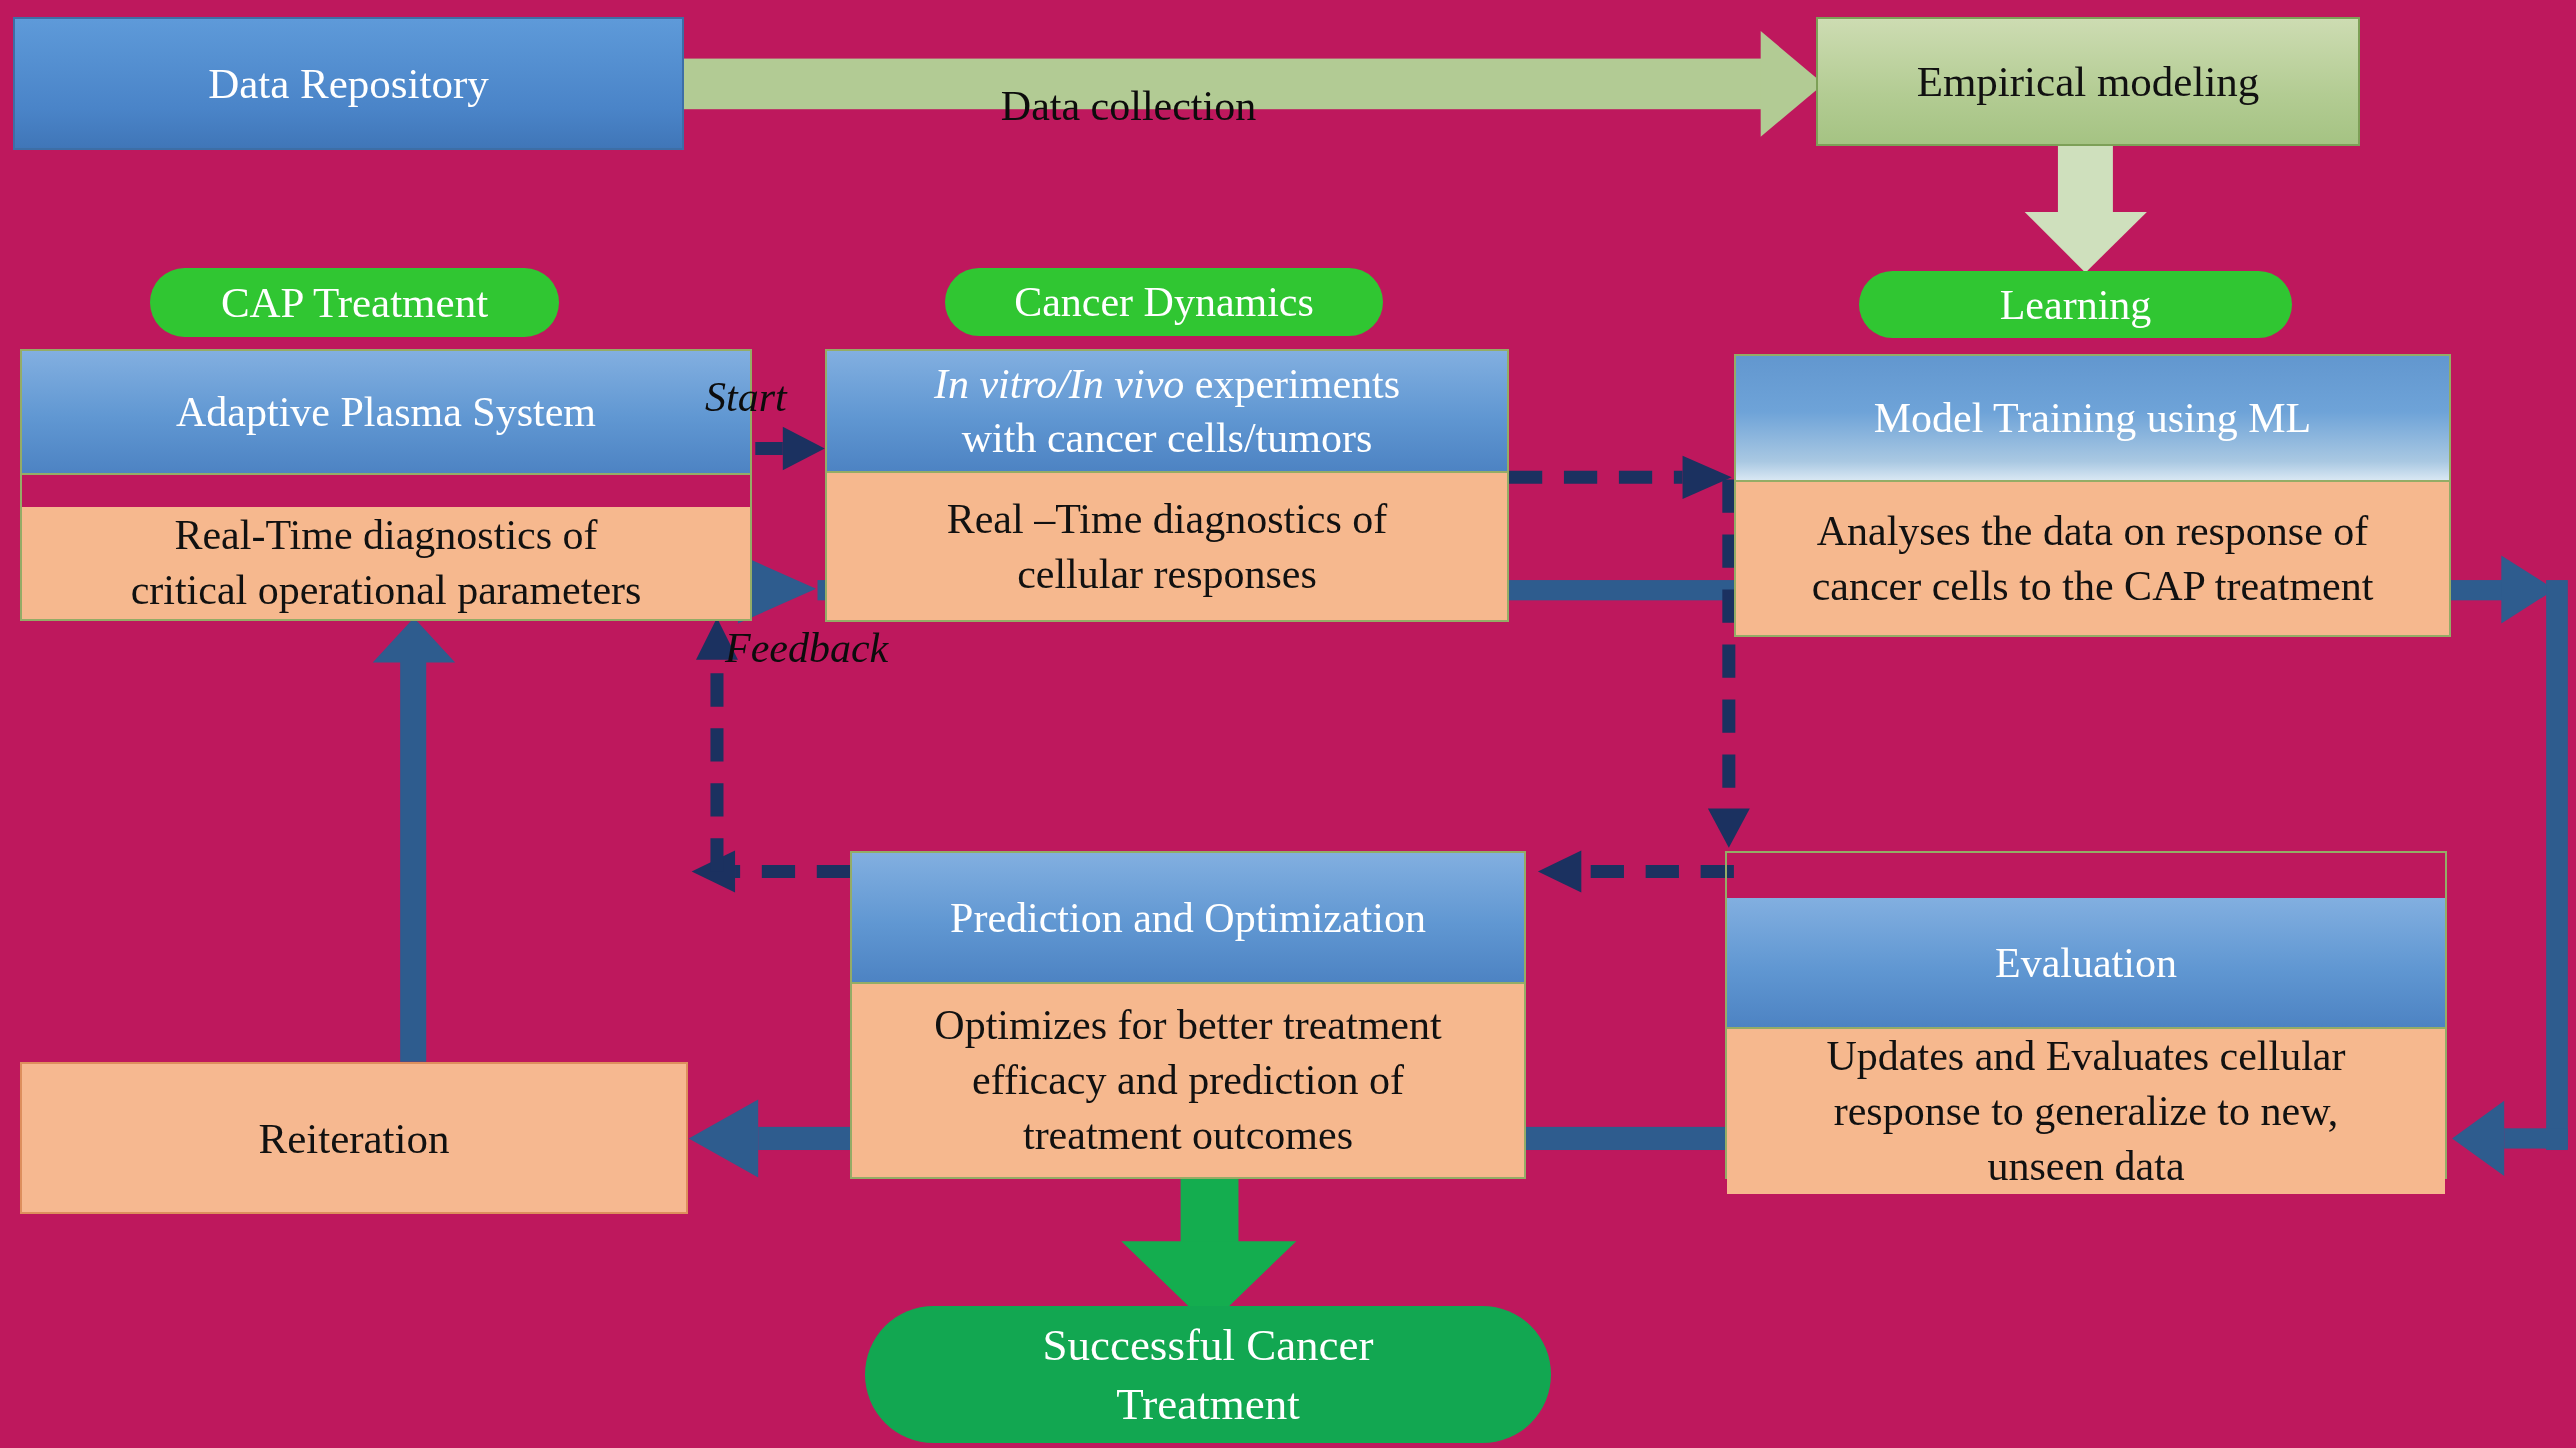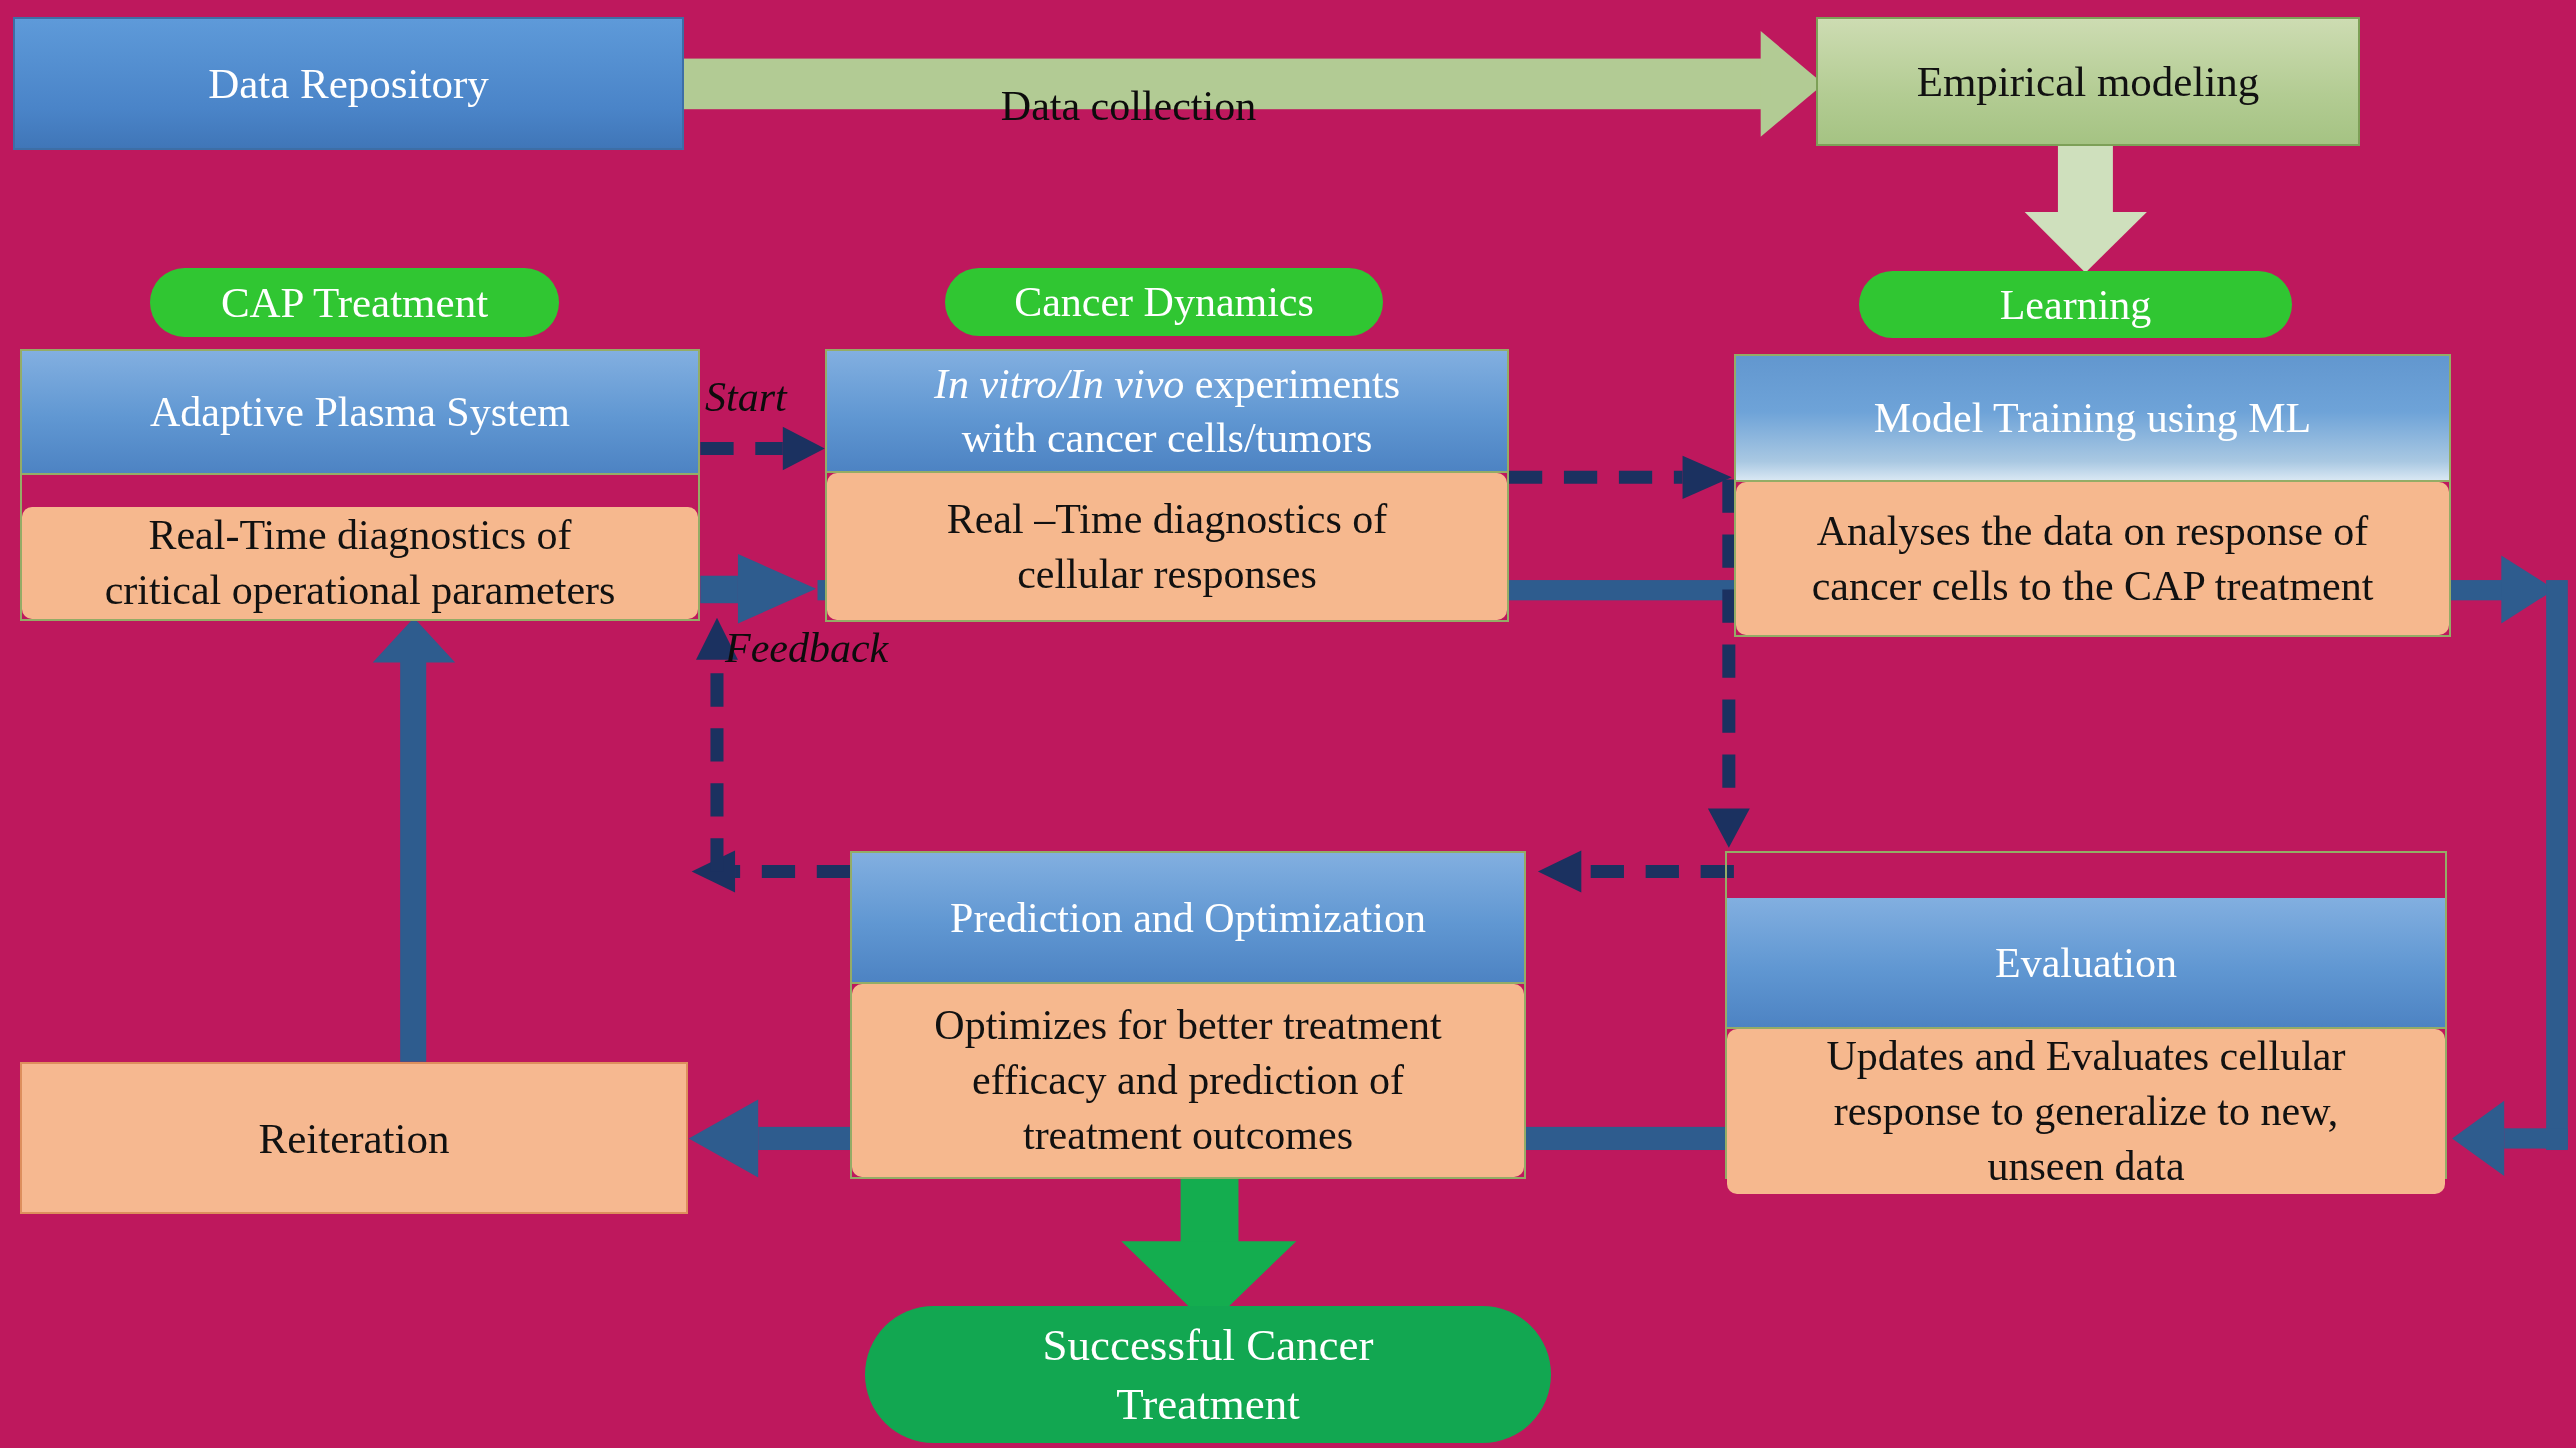--- a/index.html
+++ b/index.html
@@ -12,21 +12,21 @@
         text-align:center;}
   
   .cbox{position:absolute;box-sizing:border-box;z-index:2;
         border:2.2px solid #94ac66;display:flex;flex-direction:column;}
   .cbox .hdr{flex:0 0 auto;display:flex;flex-direction:column;justify-content:center;
         align-items:center;color:#ffffff;font-size:42px;line-height:54px;
         background:linear-gradient(180deg,#82afe0 0%,#6097d2 55%,#4d83c3 100%);
         border-bottom:2.2px solid #94ac66;}
   .cbox .bdy{flex:1 1 auto;display:flex;flex-direction:column;justify-content:center;
         align-items:center;color:#111111;font-size:42px;line-height:55px;
-        background:#f6b88e;border-radius:10px;}
+        background:#f6b88e;}
   .hdr-mt{background:linear-gradient(180deg,#6297cf 0%,#6ea3d8 45%,#a9c8e2 85%,#d8e7f3 100%) !important;}
   
   .box-blue{background:linear-gradient(180deg,#5e9ad9 0%,#4a84c8 70%,#4076b8 100%);
         border:2.2px solid #3d6ea6;color:#ffffff;font-size:43px;}
   .box-green{background:linear-gradient(180deg,#cddcb2 0%,#b3cc93 60%,#a5c383 100%);
         border:2.9px solid #7da057;color:#111111;font-size:43px;}
   .box-orange{background:#f6b890;border:2.2px solid #dd8f5d;color:#111111;font-size:43px;justify-content:center;}
   
   .pill{border-radius:723px;color:#ffffff;}
   .pill-bright{background:#30c632;}
@@ -118,21 +118,21 @@
   </div>
 
   <div class="node pill pill-bright" style="left:945px;top:268px;width:438px;height:68px;font-size:42px;">
     <div>Cancer Dynamics</div>
   </div>
 
   <div class="node pill pill-bright" style="left:1859px;top:271px;width:433px;height:67px;font-size:42px;">
     <div>Learning</div>
   </div>
 
-  <div class="cbox" style="left:20px;top:349px;width:680px;height:272px;gap:32px;">
+  <div class="cbox" style="left:20px;top:349px;width:732px;height:272px;gap:32px;">
     <div class="hdr" style="height:122px;">
       <div>Adaptive Plasma System</div>
     </div>
     <div class="bdy">
       <div>Real-Time diagnostics of</div>
       <div>critical operational parameters</div>
     </div>
   </div>
 
   <div class="cbox" style="left:825px;top:349px;width:684px;height:273px;">

